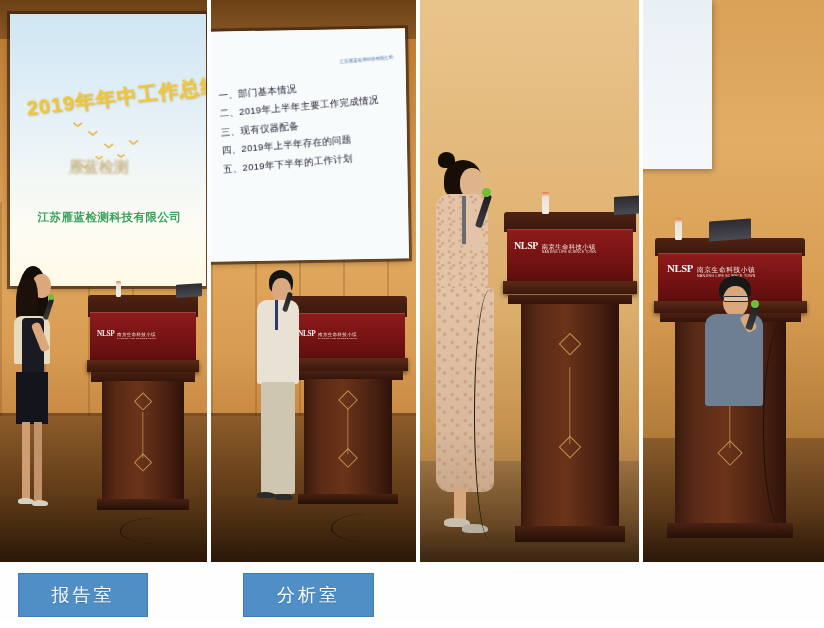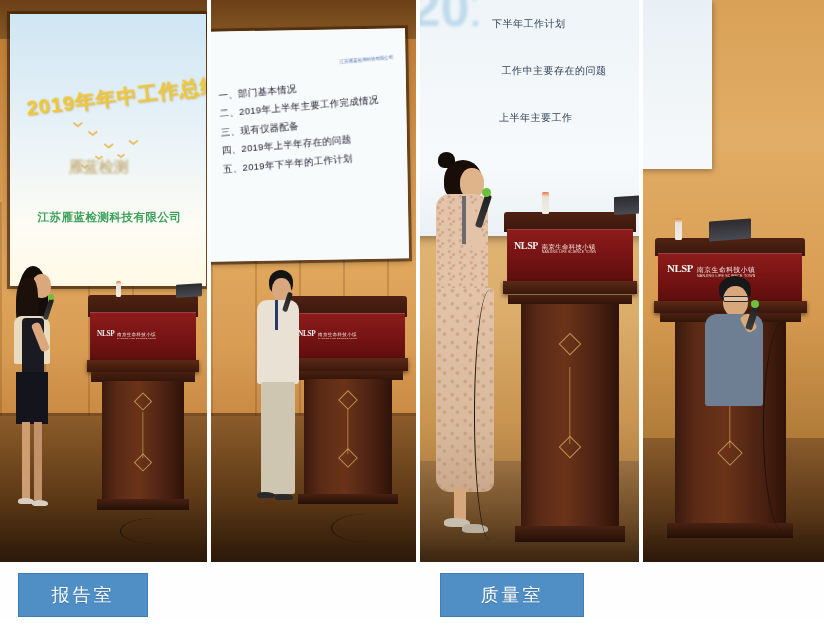--- a/index.html
+++ b/index.html
@@ -526,26 +526,20 @@
 
       <div class="cable" style="left:120px; bottom:20px; width:70px; height:28px;"></div>
     </div>
 
     <div class="gap"></div>
 
     <div class="photo p3">
       <div class="wall" style="background:linear-gradient(180deg,#e8c48c 0%,#e3b87a 30%,#dcae6c 55%,#c89450 75%,#8a5f2c 100%);"></div>
       <div class="floor" style="height:18%; background:linear-gradient(180deg,#9a7142 0%,#6b4a26 60%,#3a2510 100%);"></div>
 
-      <div class="bigscreen">
-        <div class="bs-watermark">2019</div>
-        <div class="bs-line" style="left:36%; top:7%;">下半年工作计划</div>
-        <div class="bs-line" style="left:40%; top:27%;">工作中主要存在的问题</div>
-        <div class="bs-line" style="left:39%; top:47%;">上半年主要工作</div>
-      </div>
 
       <div class="podium" style="left:84px; bottom:20px; width:132px; height:330px;">
         <div class="pod-top" style="height:6%;"></div>
         <div class="pod-front" style="top:5%; height:16%;">
           <div class="pod-sign" style="transform:scale(1.25); top:26%;">
             <span class="nlsp">NLSP</span>
             <span>
               <span class="cn">南京生命科技小镇</span>
               <span class="en">NANJING LIFE SCIENCE TOWN</span>
             </span>
@@ -635,16 +629,16 @@
       </div>
 
       <div class="cable" style="left:120px; bottom:30px; width:40px; height:210px;"></div>
     </div>
   </div>
 
   <div class="shadow-strip"></div>
 
   <div class="caption-bar">
     <div class="cap-btn cap1">报告室</div>
-    <div class="cap-btn cap3">质量室</div>
+    <div class="cap-btn cap2">分析室</div>
   </div>
 
 </div>
 
 </body></html>

